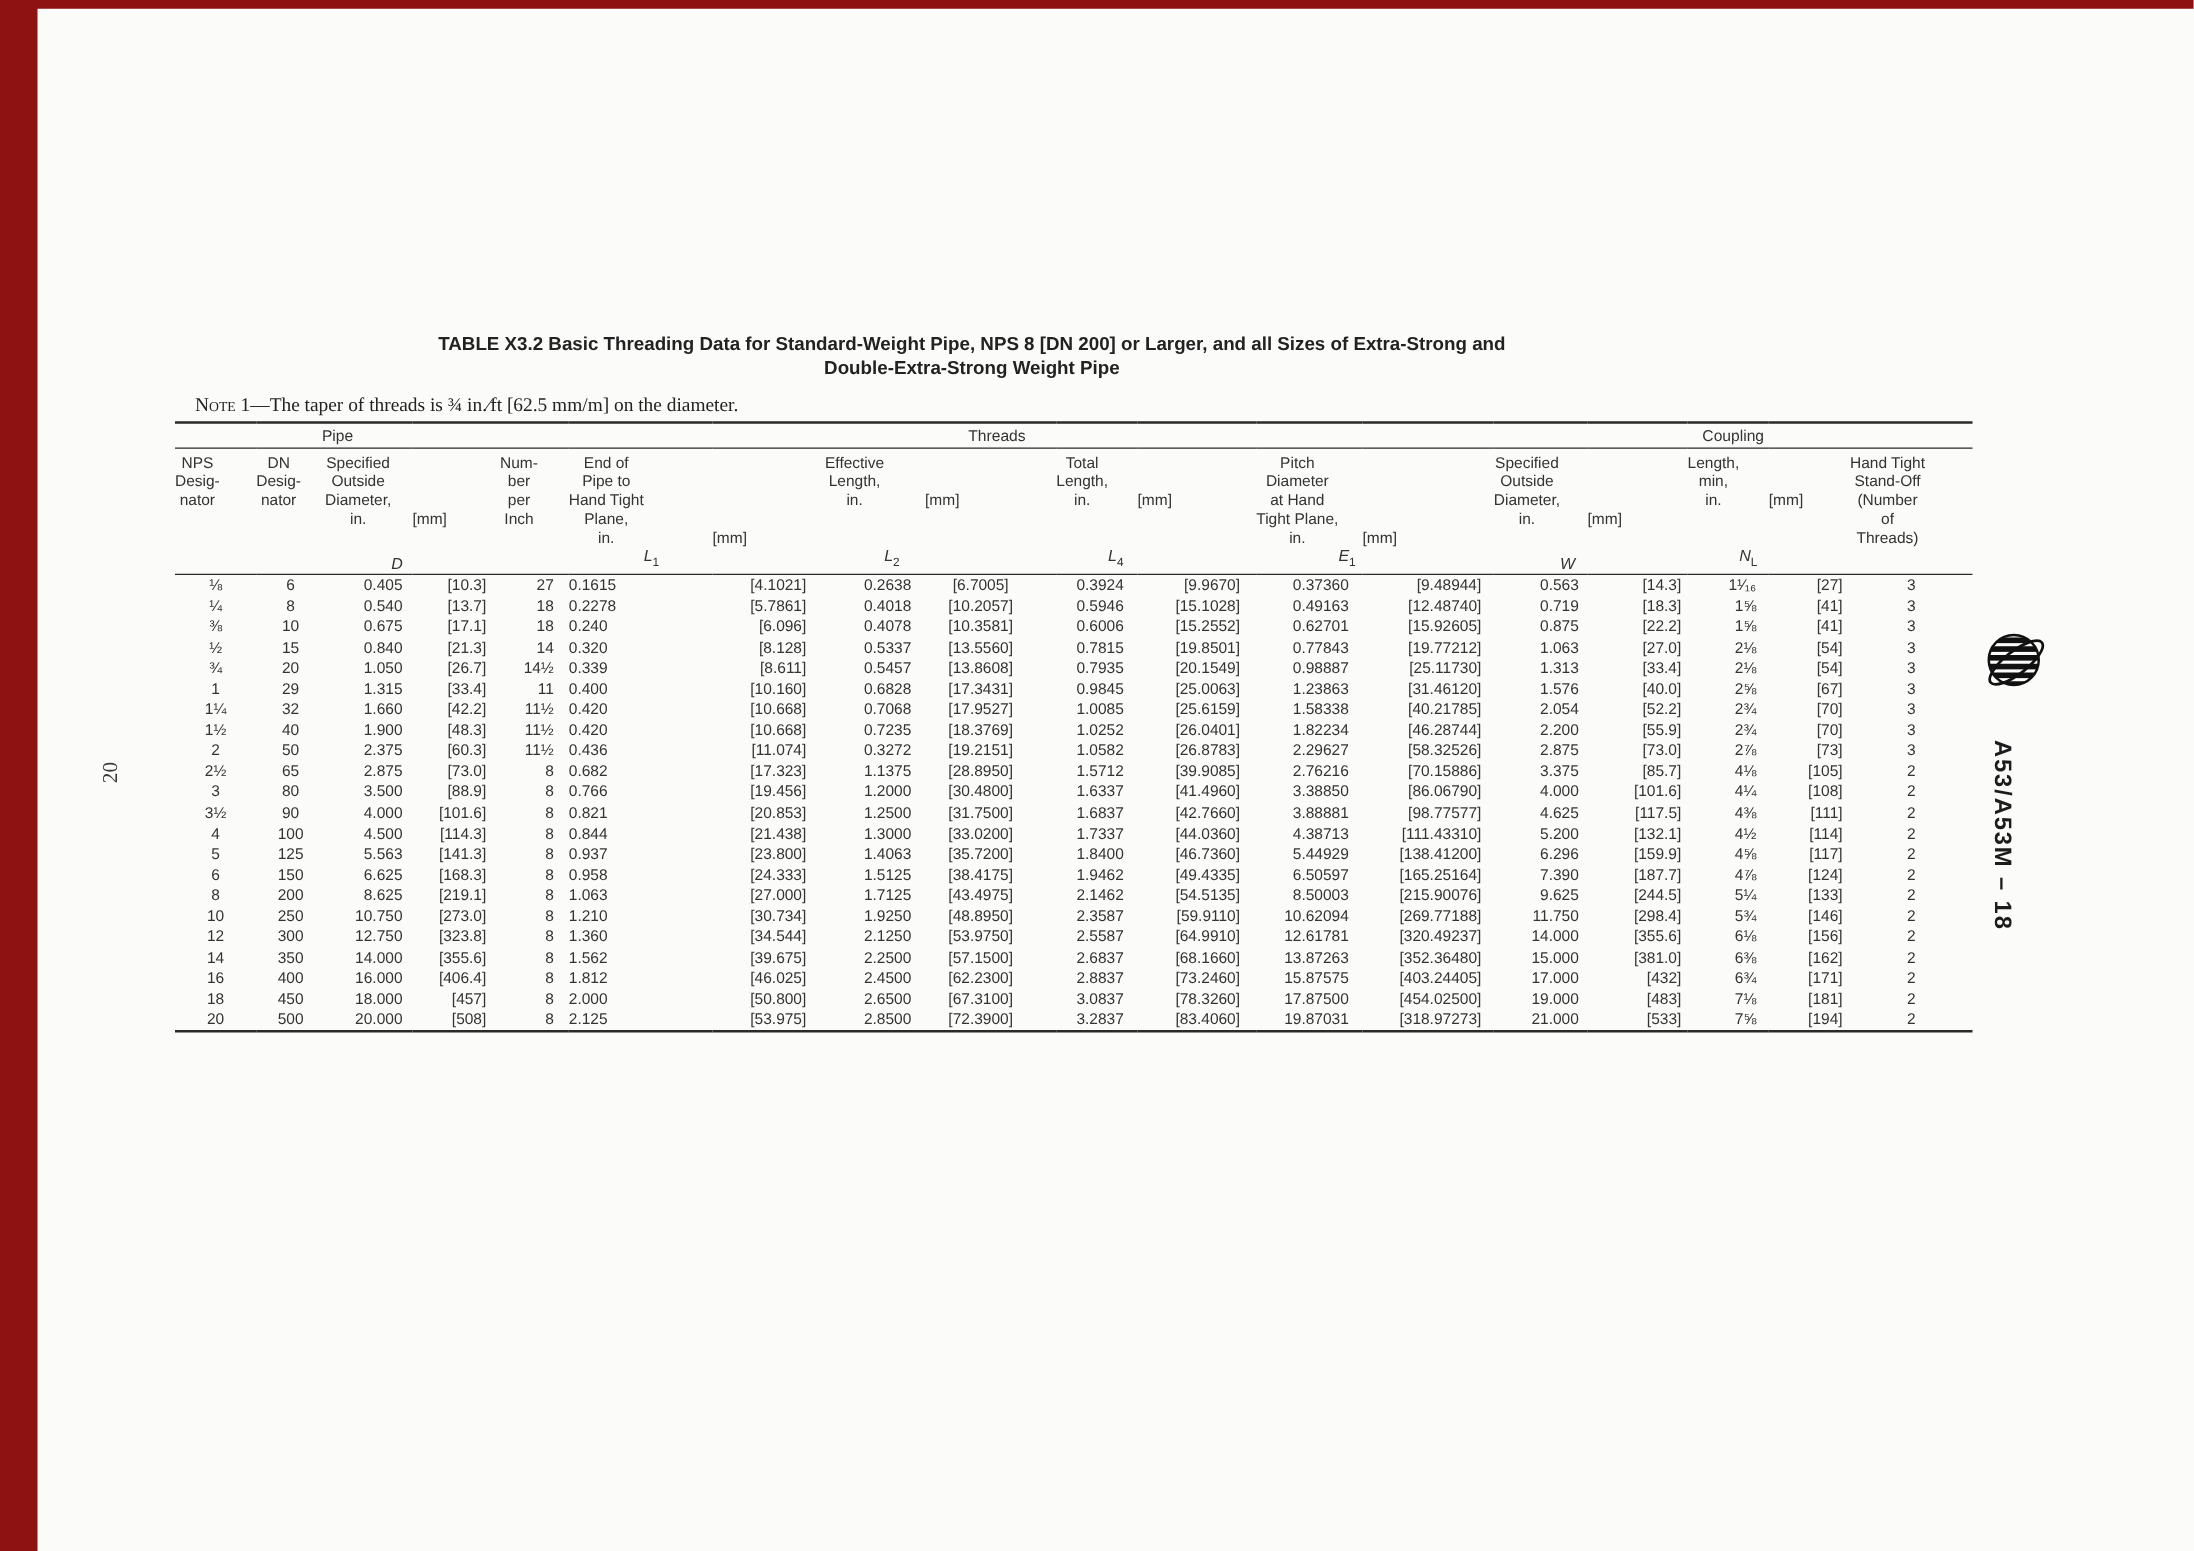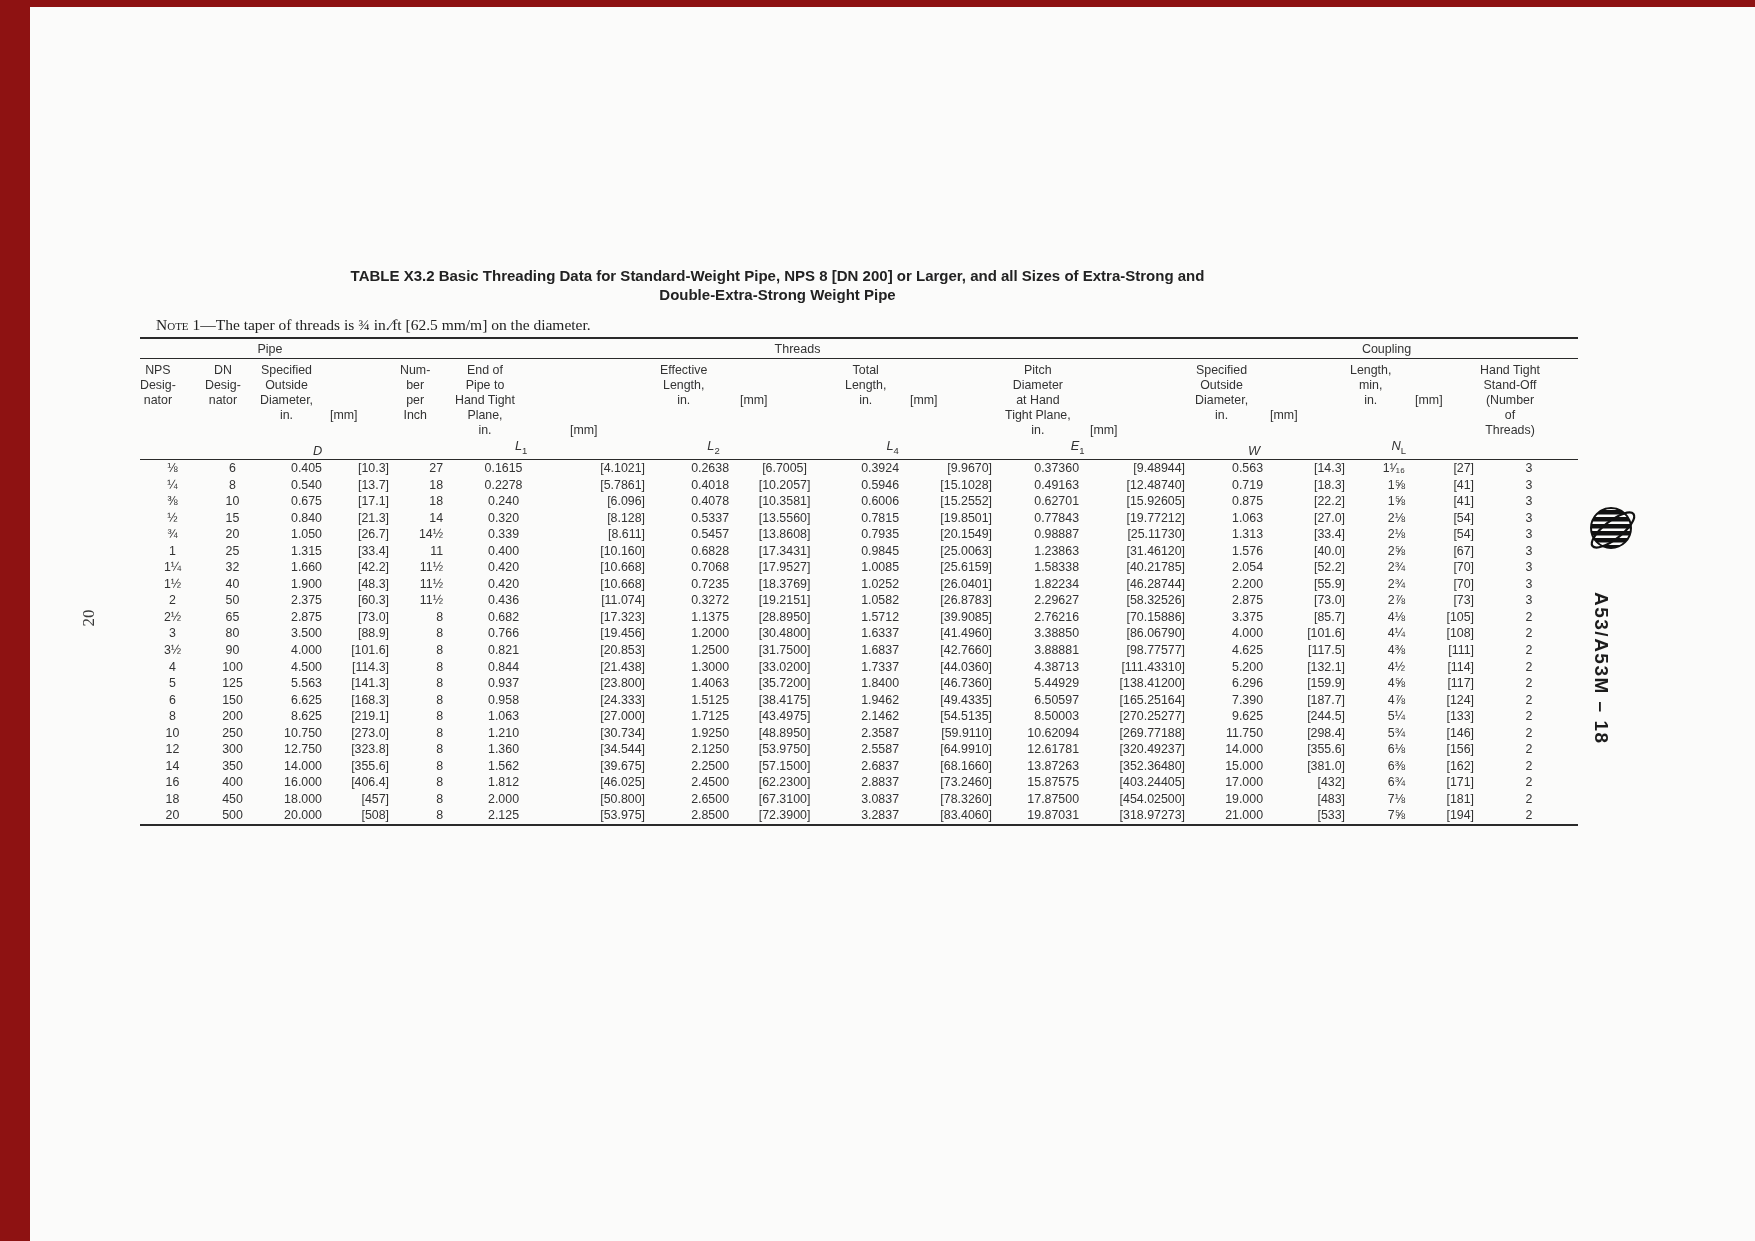--- a/index.html
+++ b/index.html
@@ -50,21 +50,21 @@
   th.h11 .hlines { margin-top:30px; }
   th.h13 .hlines { margin-top:60px; }
   th.h15 .hlines { margin-top:45px; }
   th.h17 .hlines { margin-top:30px; }
 
   td { font-size:12.4px; height:16.55px; line-height:16.55px; color:#333; }
   td.c1, td.c2, td.c18 { text-align:center; }
   td.c3  { text-align:right; padding-right:8px; }
   td.c4  { text-align:right; padding-right:11px; }
   td.c5  { text-align:right; padding-right:12px; }
-  td.c6  { text-align:center; padding-right:18px; }
+  td.c6  { text-align:left; padding-right:18px; }
   td.c7  { text-align:right; padding-right:15px; }
   td.c8  { text-align:right; padding-right:11px; }
   td.c9  { text-align:center; padding-right:16px; }
   td.c10 { text-align:right; padding-right:11px; }
   td.c11 { text-align:right; padding-right:13px; }
   td.c12 { text-align:right; padding-right:11px; }
   td.c13 { text-align:right; padding-right:10px; }
   td.c14 { text-align:right; padding-right:7px; }
   td.c15 { text-align:right; padding-right:5px; }
   td.c16 { text-align:right; padding-right:10px; }
@@ -328,21 +328,21 @@
         <td class="c12">0.98887</td>
         <td class="c13">[25.11730]</td>
         <td class="c14">1.313</td>
         <td class="c15">[33.4]</td>
         <td class="c16">2⅛</td>
         <td class="c17">[54]</td>
         <td class="c18">3</td>
       </tr>
       <tr>
         <td class="c1">1</td>
-        <td class="c2">25</td>
+        <td class="c2">29</td>
         <td class="c3">1.315</td>
         <td class="c4">[33.4]</td>
         <td class="c5">11</td>
         <td class="c6">0.400</td>
         <td class="c7">[10.160]</td>
         <td class="c8">0.6828</td>
         <td class="c9">[17.3431]</td>
         <td class="c10">0.9845</td>
         <td class="c11">[25.0063]</td>
         <td class="c12">1.23863</td>
@@ -539,21 +539,21 @@
         <td class="c3">8.625</td>
         <td class="c4">[219.1]</td>
         <td class="c5">8</td>
         <td class="c6">1.063</td>
         <td class="c7">[27.000]</td>
         <td class="c8">1.7125</td>
         <td class="c9">[43.4975]</td>
         <td class="c10">2.1462</td>
         <td class="c11">[54.5135]</td>
         <td class="c12">8.50003</td>
-        <td class="c13">[270.25277]</td>
+        <td class="c13">[215.90076]</td>
         <td class="c14">9.625</td>
         <td class="c15">[244.5]</td>
         <td class="c16">5¼</td>
         <td class="c17">[133]</td>
         <td class="c18">2</td>
       </tr>
       <tr>
         <td class="c1">10</td>
         <td class="c2">250</td>
         <td class="c3">10.750</td>

